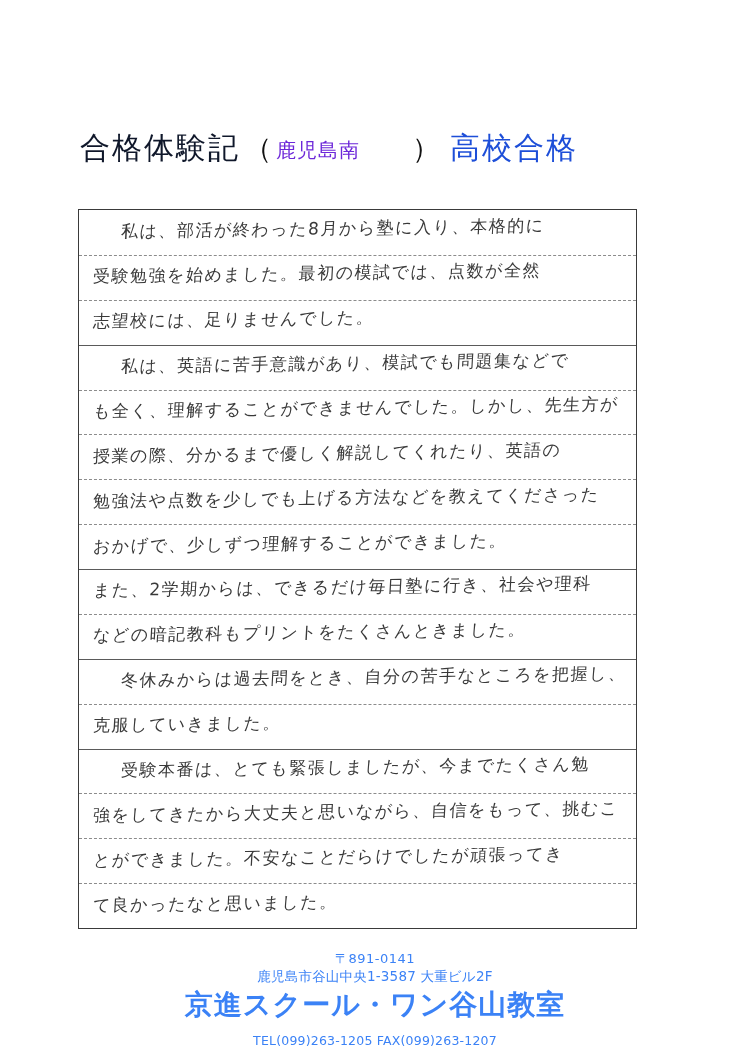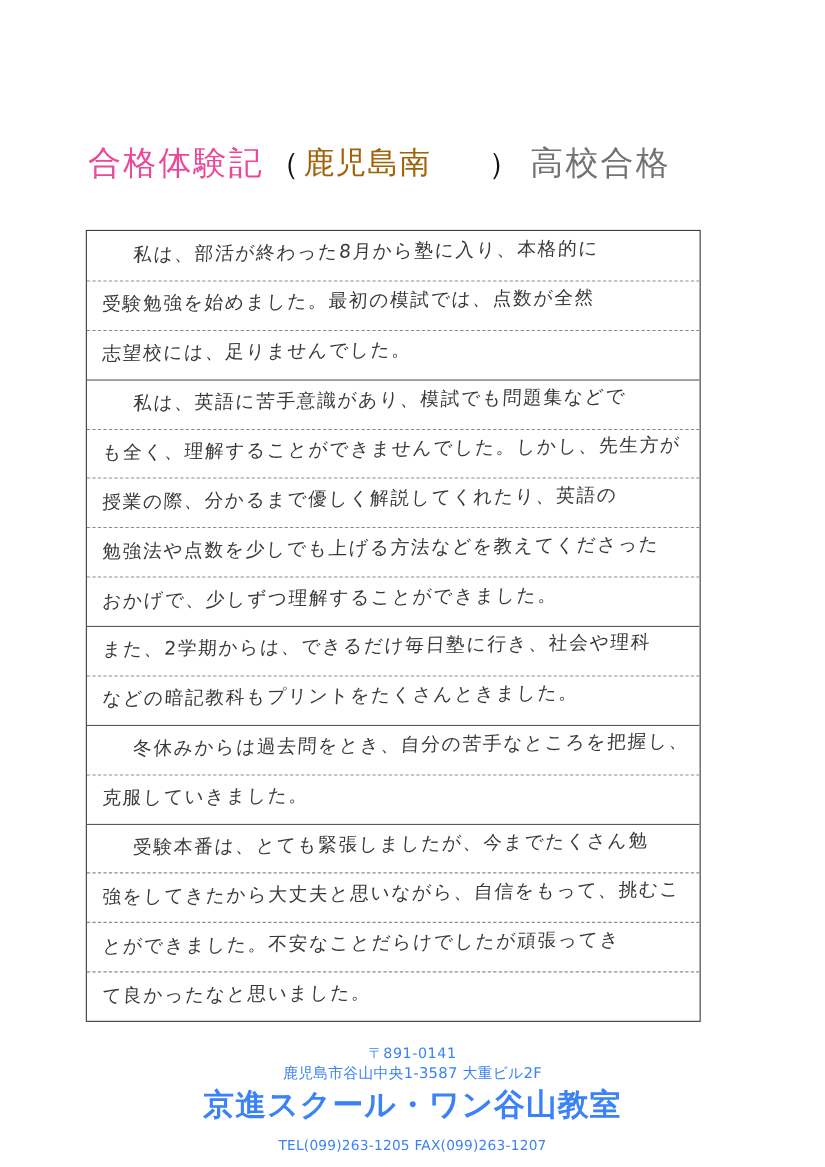--- a/index.html
+++ b/index.html
@@ -23,44 +23,44 @@
     top: 128px;
     width: 600px;
     display: flex;
     align-items: baseline;
     font-family: "DejaVu Sans", sans-serif;
     white-space: nowrap;
   }
   .title-main {
     font-size: 30px;
     letter-spacing: 2px;
-    color: #ec4899;
+    color: #0f172a;
   }
   .title-paren {
     font-size: 28px;
     margin-left: 4px;
     color: #111;
   }
   .title-school {
-    font-size: 28px;
+    font-size: 20px;
     padding: 0 4px;
     letter-spacing: 1px;
-    color: #a16207;
+    color: #6d28d9;
     position: relative;
     top: -1px;
   }
   .title-school-pad {
     display: inline-block;
     width: 44px;
   }
   .title-suffix {
     font-size: 30px;
     letter-spacing: 2px;
     margin-left: 10px;
-    color: #737373;
+    color: #1d4ed8;
   }
 
   
   .sheet {
     position: absolute;
     left: 78px;
     top: 209px;
     width: 559px;
     height: 720px;
     border: 1px solid #3a3a3a;

